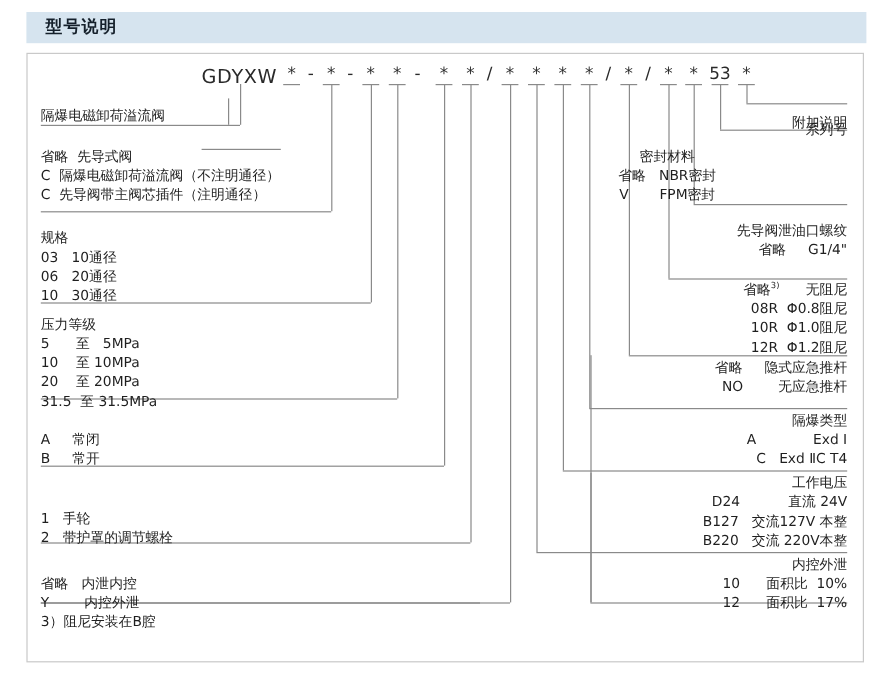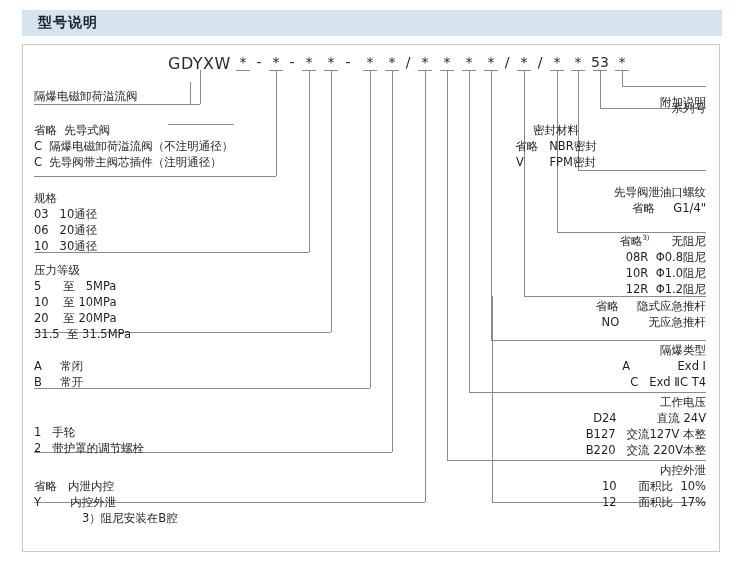--- a/index.html
+++ b/index.html
@@ -160,15 +160,15 @@
       <div class="tl r" style="right: 38px; left: auto; top: 100px; width: 300px;"><div>系列号</div></div>
       <div class="tl r" style="right: 38px; left: auto; top: 122px; width: 300px; text-align: center;"><div>密封材料</div><div>省略   NBR密封</div><div>V       FPM密封</div></div>
       <div class="tl r" style="right: 38px; left: auto; top: 184px; width: 300px;"><div>先导阀泄油口螺纹</div><div>省略     G1/4"</div></div>
       <div class="tl r" style="right: 38px; left: auto; top: 230px; width: 300px;"><div>省略<span class="sup">3)</span>      无阻尼</div><div>08R  Φ0.8阻尼</div><div>10R  Φ1.0阻尼</div><div>12R  Φ1.2阻尼</div></div>
       <div class="tl r" style="right: 38px; left: auto; top: 298px; width: 300px;"><div>省略     隐式应急推杆</div><div>NO        无应急推杆</div></div>
       <div class="tl r" style="right: 38px; left: auto; top: 342px; width: 300px;"><div>隔爆类型</div><div>A             Exd Ⅰ</div><div>C   Exd ⅡC T4</div></div>
       <div class="tl r" style="right: 38px; left: auto; top: 394px; width: 300px;"><div>工作电压</div><div>D24           直流 24V</div><div>B127   交流127V 本整</div><div>B220   交流 220V本整</div></div>
       <div class="tl r" style="right: 38px; left: auto; top: 462px; width: 300px;"><div>内控外泄</div><div>10      面积比  10%</div><div>12      面积比  17%</div></div>
     </div>
 
-  <div class="tl" id="footnote-el" style="left:34px;top:510px;margin-left:48px;">3）阻尼安装在B腔</div>
+  <div class="tl" id="footnote-el" style="left:34px;top:510px;">3）阻尼安装在B腔</div>
 
 </div>
 
 </body></html>

